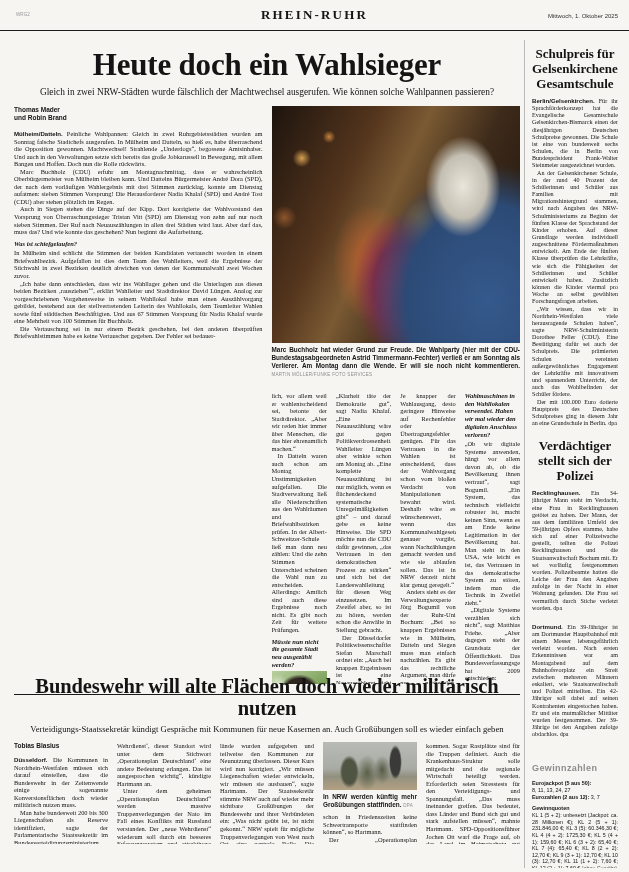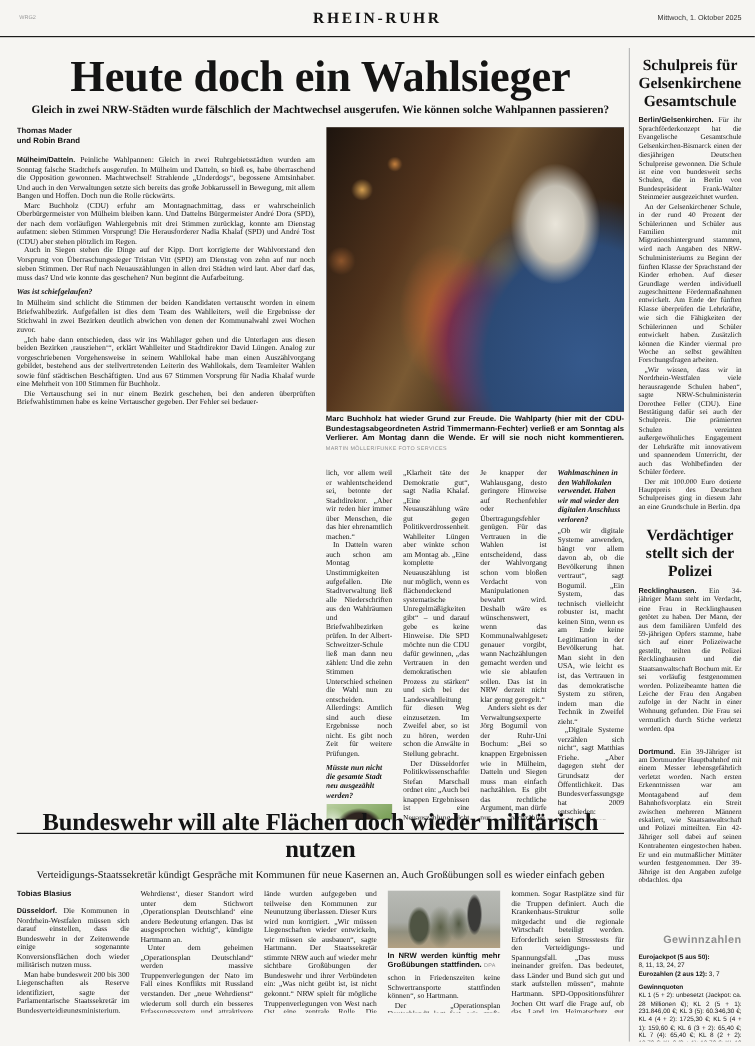--- a/index.html
+++ b/index.html
@@ -23,22 +23,22 @@
   .par + .par{text-indent:6px}
   .q{font-size:6.5px;line-height:7.7px;font-weight:700;font-style:italic;margin:4px 0 2px;text-align:left}
   .city{font-family:"Liberation Sans",sans-serif;font-weight:700;font-size:6.1px}
   .byline{font-family:"Liberation Sans",sans-serif;font-weight:700;font-size:6.5px;line-height:8px;margin:0 0 8px}
   .caption{font-family:"Liberation Sans",sans-serif;font-weight:700;font-size:6.4px;line-height:8px;margin:3px 0 0;text-align:justify}
   .credit{font-family:"Liberation Sans",sans-serif;font-weight:400;font-size:4.5px;color:#8c8c8c;letter-spacing:.3px;white-space:nowrap}
   .photo{background-color:#999}
 
   
   .lead-story{position:absolute;left:14px;top:38px;width:506px;height:655px;overflow:hidden}
-  .lead-headline{margin:10px 0 0;text-align:center;font-size:37px;line-height:33px;font-weight:700;letter-spacing:-.2px}
-  .lead-subhead{margin:6px 0 0;text-align:center;font-size:9.4px;font-weight:700}
+  .lead-headline{margin:10px 0 0;text-align:center;font-size:31px;line-height:33px;font-weight:700;letter-spacing:-.2px}
+  .lead-subhead{margin:6px 0 0;text-align:center;font-size:9.4px;font-weight:400}
   .story-body{display:flex;gap:9px;margin-top:9px}
   .col-first{width:97px;flex:none}
   .right-area{flex:1;min-width:0}
   .cols-below{display:flex;gap:9px;margin-top:13px;height:292px;overflow:hidden}
   .fcol{flex:1;min-width:0;overflow:hidden}
 
   .main-photo{height:237px;
     background:
       radial-gradient(circle 13px at 12% 22%, rgba(242,182,92,.85), rgba(242,182,92,0) 70%),
       radial-gradient(circle 9px at 23% 13%, rgba(232,152,72,.8), rgba(232,152,72,0) 70%),
@@ -77,21 +77,21 @@
   
   .sidebar-rule{position:absolute;left:524px;top:40px;height:828px;width:1px;background:#b9b9b9}
   .sidebar{position:absolute;left:532px;top:40px;width:86px;height:828px;overflow:hidden}
   .side-articles{height:718px;overflow:hidden}
   .side-article{margin-bottom:11px}
   .side-head{margin:6px 0 6px;text-align:center;font-size:13px;line-height:15px;font-weight:700}
   .side-par{margin:0;font-size:6.1px;line-height:7.15px;text-align:justify;hyphens:auto}
   .side-par + .side-par{text-indent:5px}
 
   .lotto{position:absolute;left:0;right:0;top:722px}
-  .lotto-head{margin:16px 0 7px;text-align:right;font-family:"Liberation Sans",sans-serif;
+  .lotto-head{margin:1px 0 7px;text-align:left;font-family:"Liberation Sans",sans-serif;
     font-weight:700;font-size:9px;color:#8d8d8d;letter-spacing:.4px}
   .lotto-line{margin:0;font-family:"Liberation Sans",sans-serif;font-size:5.4px;line-height:6.8px}
   .lotto-label{font-weight:700}
   .lotto-gap{height:5px}
   .lotto-quotes{margin:0;font-family:"Liberation Sans",sans-serif;font-size:5.3px;line-height:6.6px;text-align:justify}
   .lotto-disclaimer{color:#555}
 </style>
 </head>
 <body>
 

